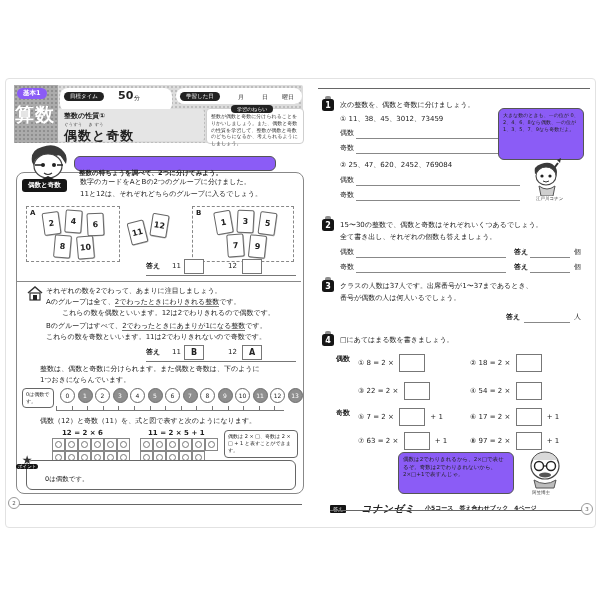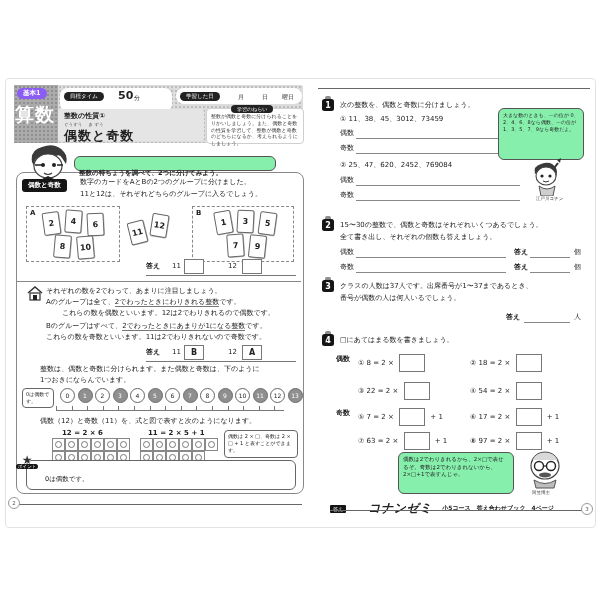--- a/index.html
+++ b/index.html
@@ -30,21 +30,21 @@
   .dashbox{position:absolute;border:1px dashed #888;background:#fff;}
   .qbadge{position:absolute;width:12px;height:12px;background:#151515;color:#fff;border-radius:2.5px;
           display:flex;align-items:center;justify-content:center;font-size:8px;font-weight:bold;}
   .qbadge::before{content:"";position:absolute;top:-3px;left:3px;width:6px;height:3px;background:#8d8d8d;border-radius:2px 2px 0 0;}
   .nlc{width:13px;height:13px;border-radius:50%;border:1px solid #666;background:#fff;
        display:flex;align-items:center;justify-content:center;font-size:6px;flex:none;}
   .nlc.odd{background:#8f8f8f;color:#fff;border-color:#6e6e6e;}
   .dotrow{display:flex;}
   .dotcell{width:11px;height:11px;border:1px solid #888;background:#fff;position:relative;flex:none;}
   .dotcell::after{content:"";position:absolute;left:2px;top:2px;width:5px;height:5px;border:1px solid #777;border-radius:50%;}
-  .bubble{background:#86efac;border:1px solid #555;border-radius:6px;padding:3px 4px;box-sizing:border-box;}
+  .bubble{background:#8b5cf6;border:1px solid #555;border-radius:6px;padding:3px 4px;box-sizing:border-box;}
   .callout{background:#fff;border:1px solid #666;border-radius:4px;padding:2px 3px;box-sizing:border-box;}
   .t5{font-size:5px;line-height:1.35;}
   .t55{font-size:5.5px;line-height:1.4;}
   .t6{font-size:6px;line-height:1.4;}
   .t65{font-size:6.5px;line-height:1.45;}
   .t7{font-size:7px;line-height:1.45;}
   .b{font-weight:bold;}
   .exbox{left:16px;top:172px;width:286px;height:320px;border:1.5px solid #888;border-radius:8px;background:#fff;}
   .pgc{width:10px;height:10px;border:1px solid #999;border-radius:50%;font-size:5.5px;color:#555;
        display:flex;align-items:center;justify-content:center;background:#fff;}
@@ -371,17 +371,17 @@
     <circle cx="29" cy="18" r="4.5" fill="none" stroke="#222" stroke-width="1.4"></circle>
     <path d="M21.5 18 h3" stroke="#222" stroke-width="1.2"></path>
     <ellipse cx="23" cy="27" rx="6" ry="2.5" fill="#555"></ellipse>
     <path d="M12 32 q11 7 22 0 l-2 8 l-18 0 z" fill="#bdbdbd" stroke="#555" stroke-width="1"></path>
   </svg>
 </div>
 <div class="r" style="left:532px;top:490px;font-size:4.5px;color:#444;">阿笠博士</div>
 
 <div class="r" style="left:330px;top:498px;height:10px;">
   <span style="background:#151515;color:#fff;font-size:5px;padding:1px 3px;border-radius:1px;vertical-align:middle;">答え</span>
-  <span style="font-size:12px;font-weight:bold;font-style:italic;letter-spacing:0.5px;vertical-align:middle;margin-left:17px;">コナンゼミ</span>
+  <span style="font-size:10px;font-weight:bold;font-style:italic;letter-spacing:0.5px;vertical-align:middle;margin-left:10px;">コナンゼミ</span>
   <span style="font-size:6px;font-weight:bold;vertical-align:middle;margin-left:5px;">小5コース　答え合わせブック　4ページ</span>
 </div>
 <div class="r" style="left:330px;top:510px;width:260px;border-top:1.5px solid #666;"></div>
 <div class="r pgc" style="left:581px;top:503px;">3</div>
 
 </body></html>

